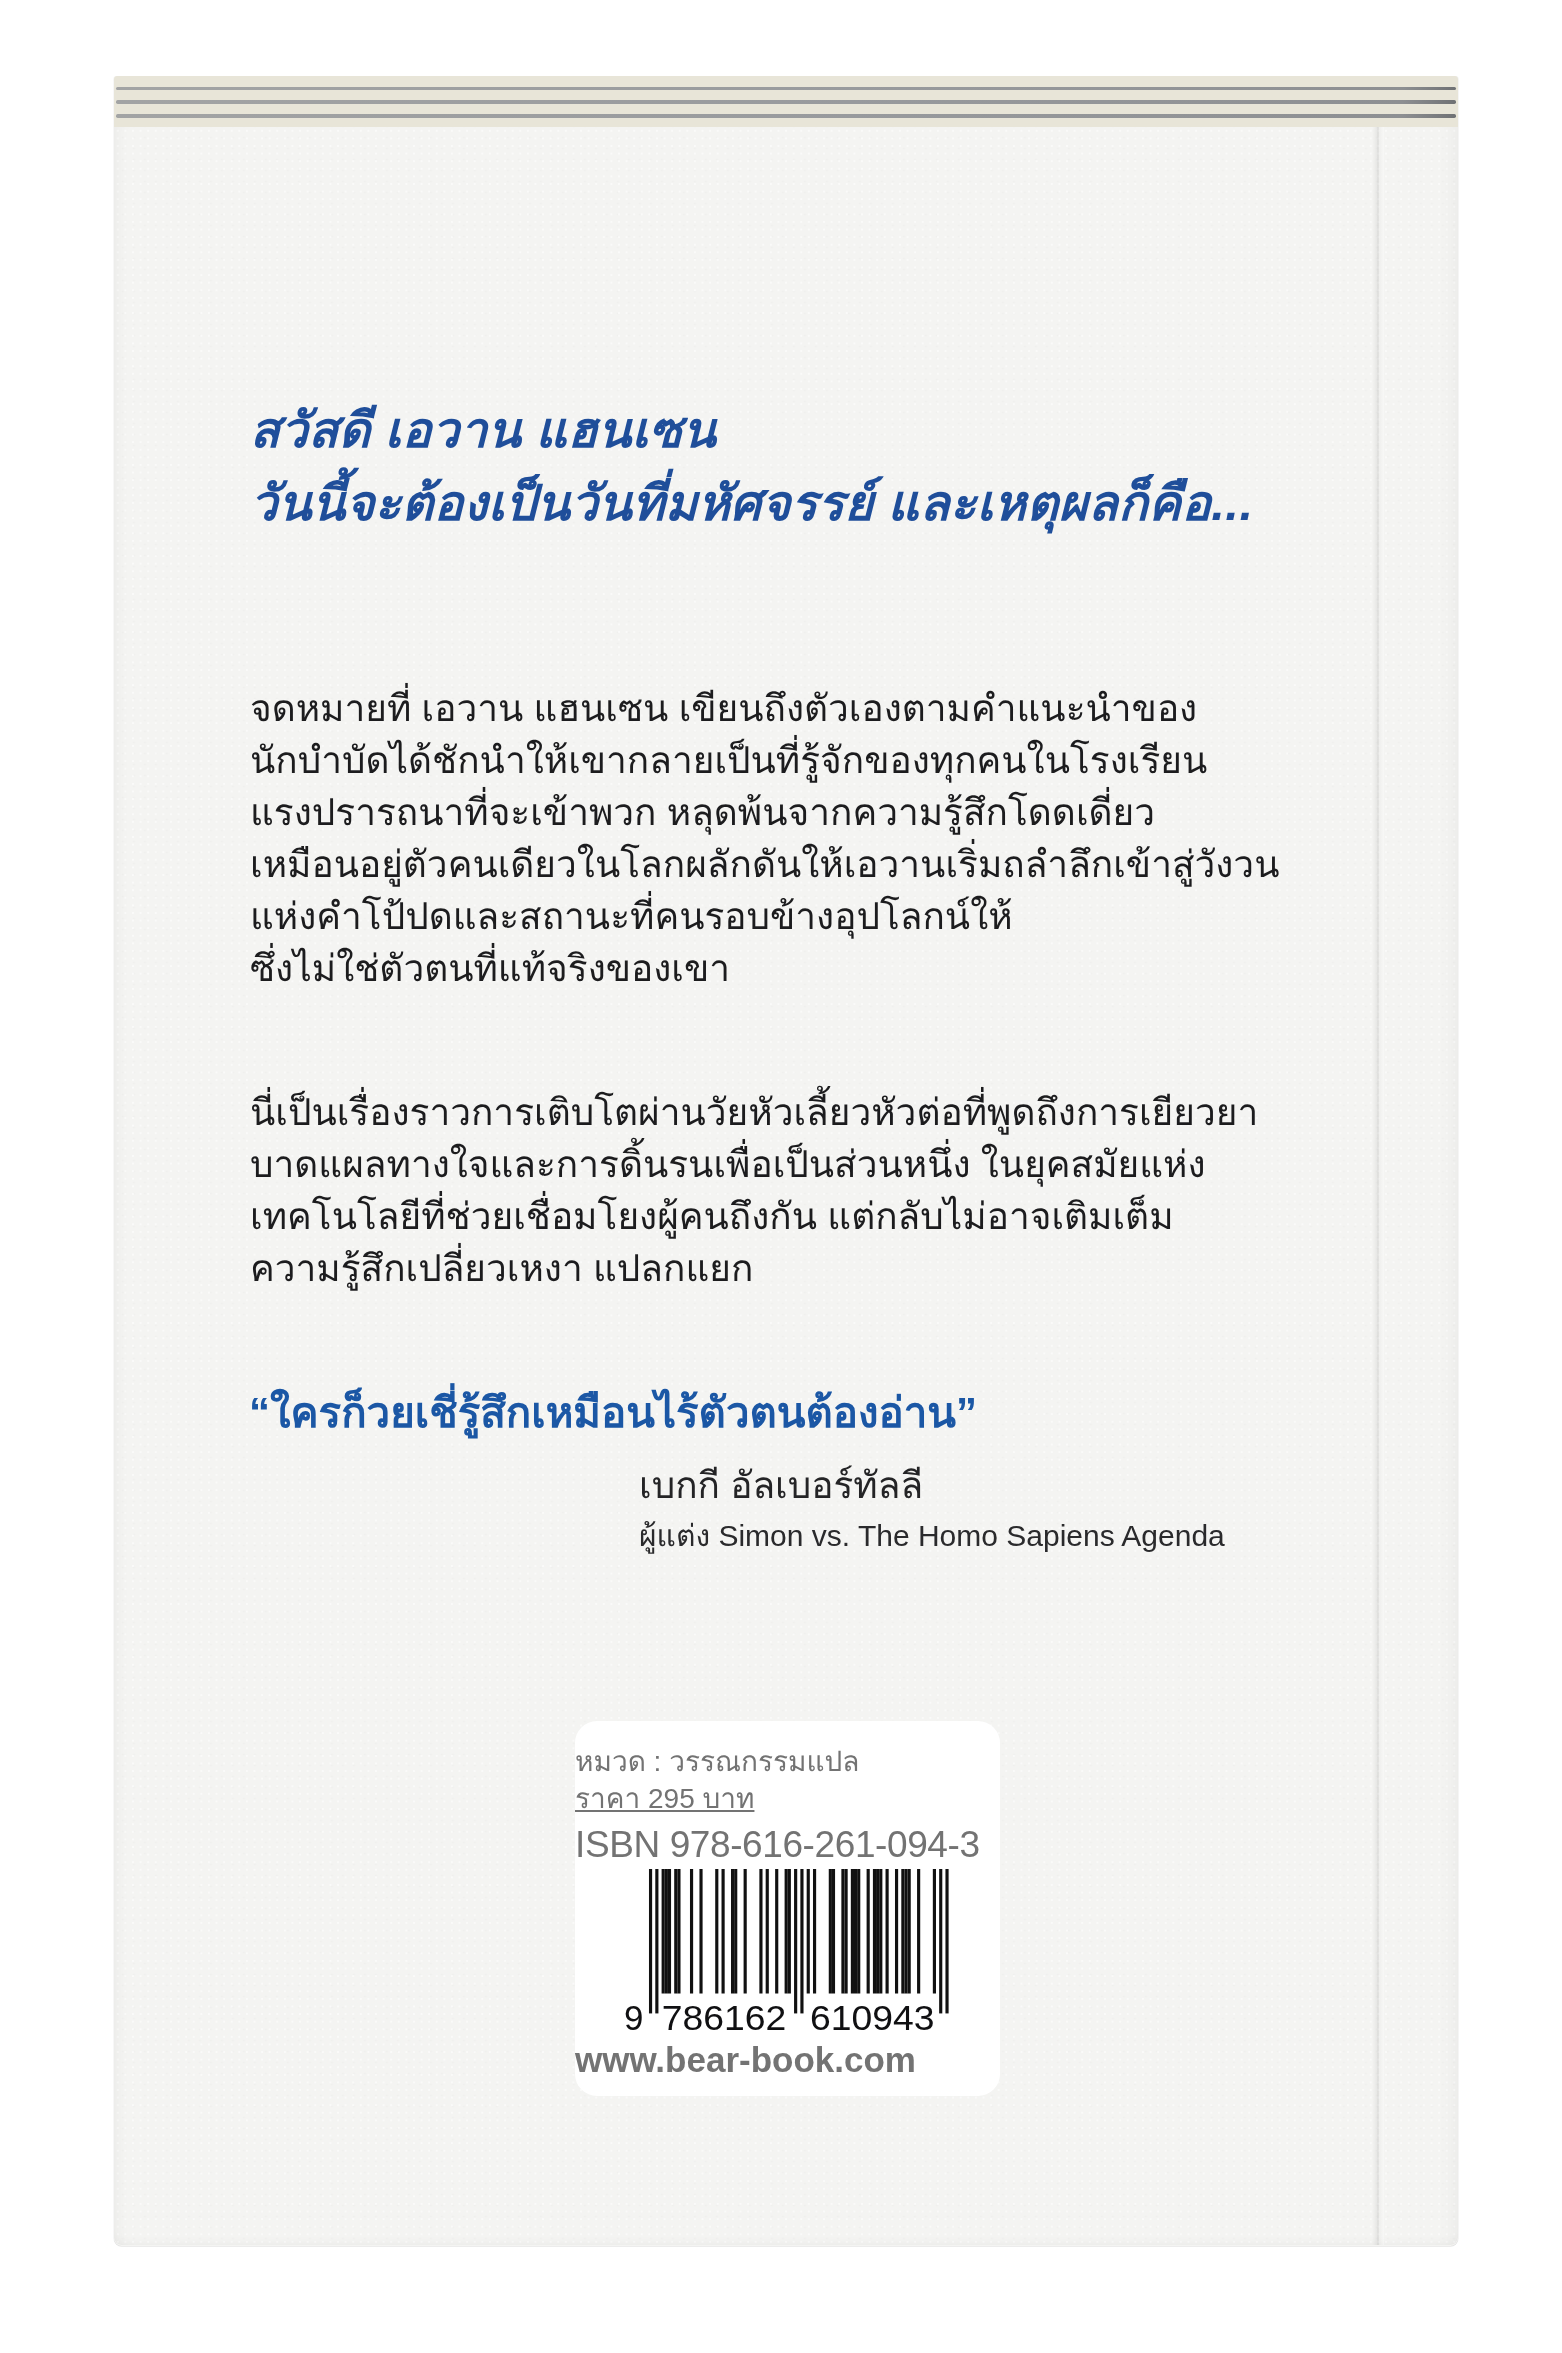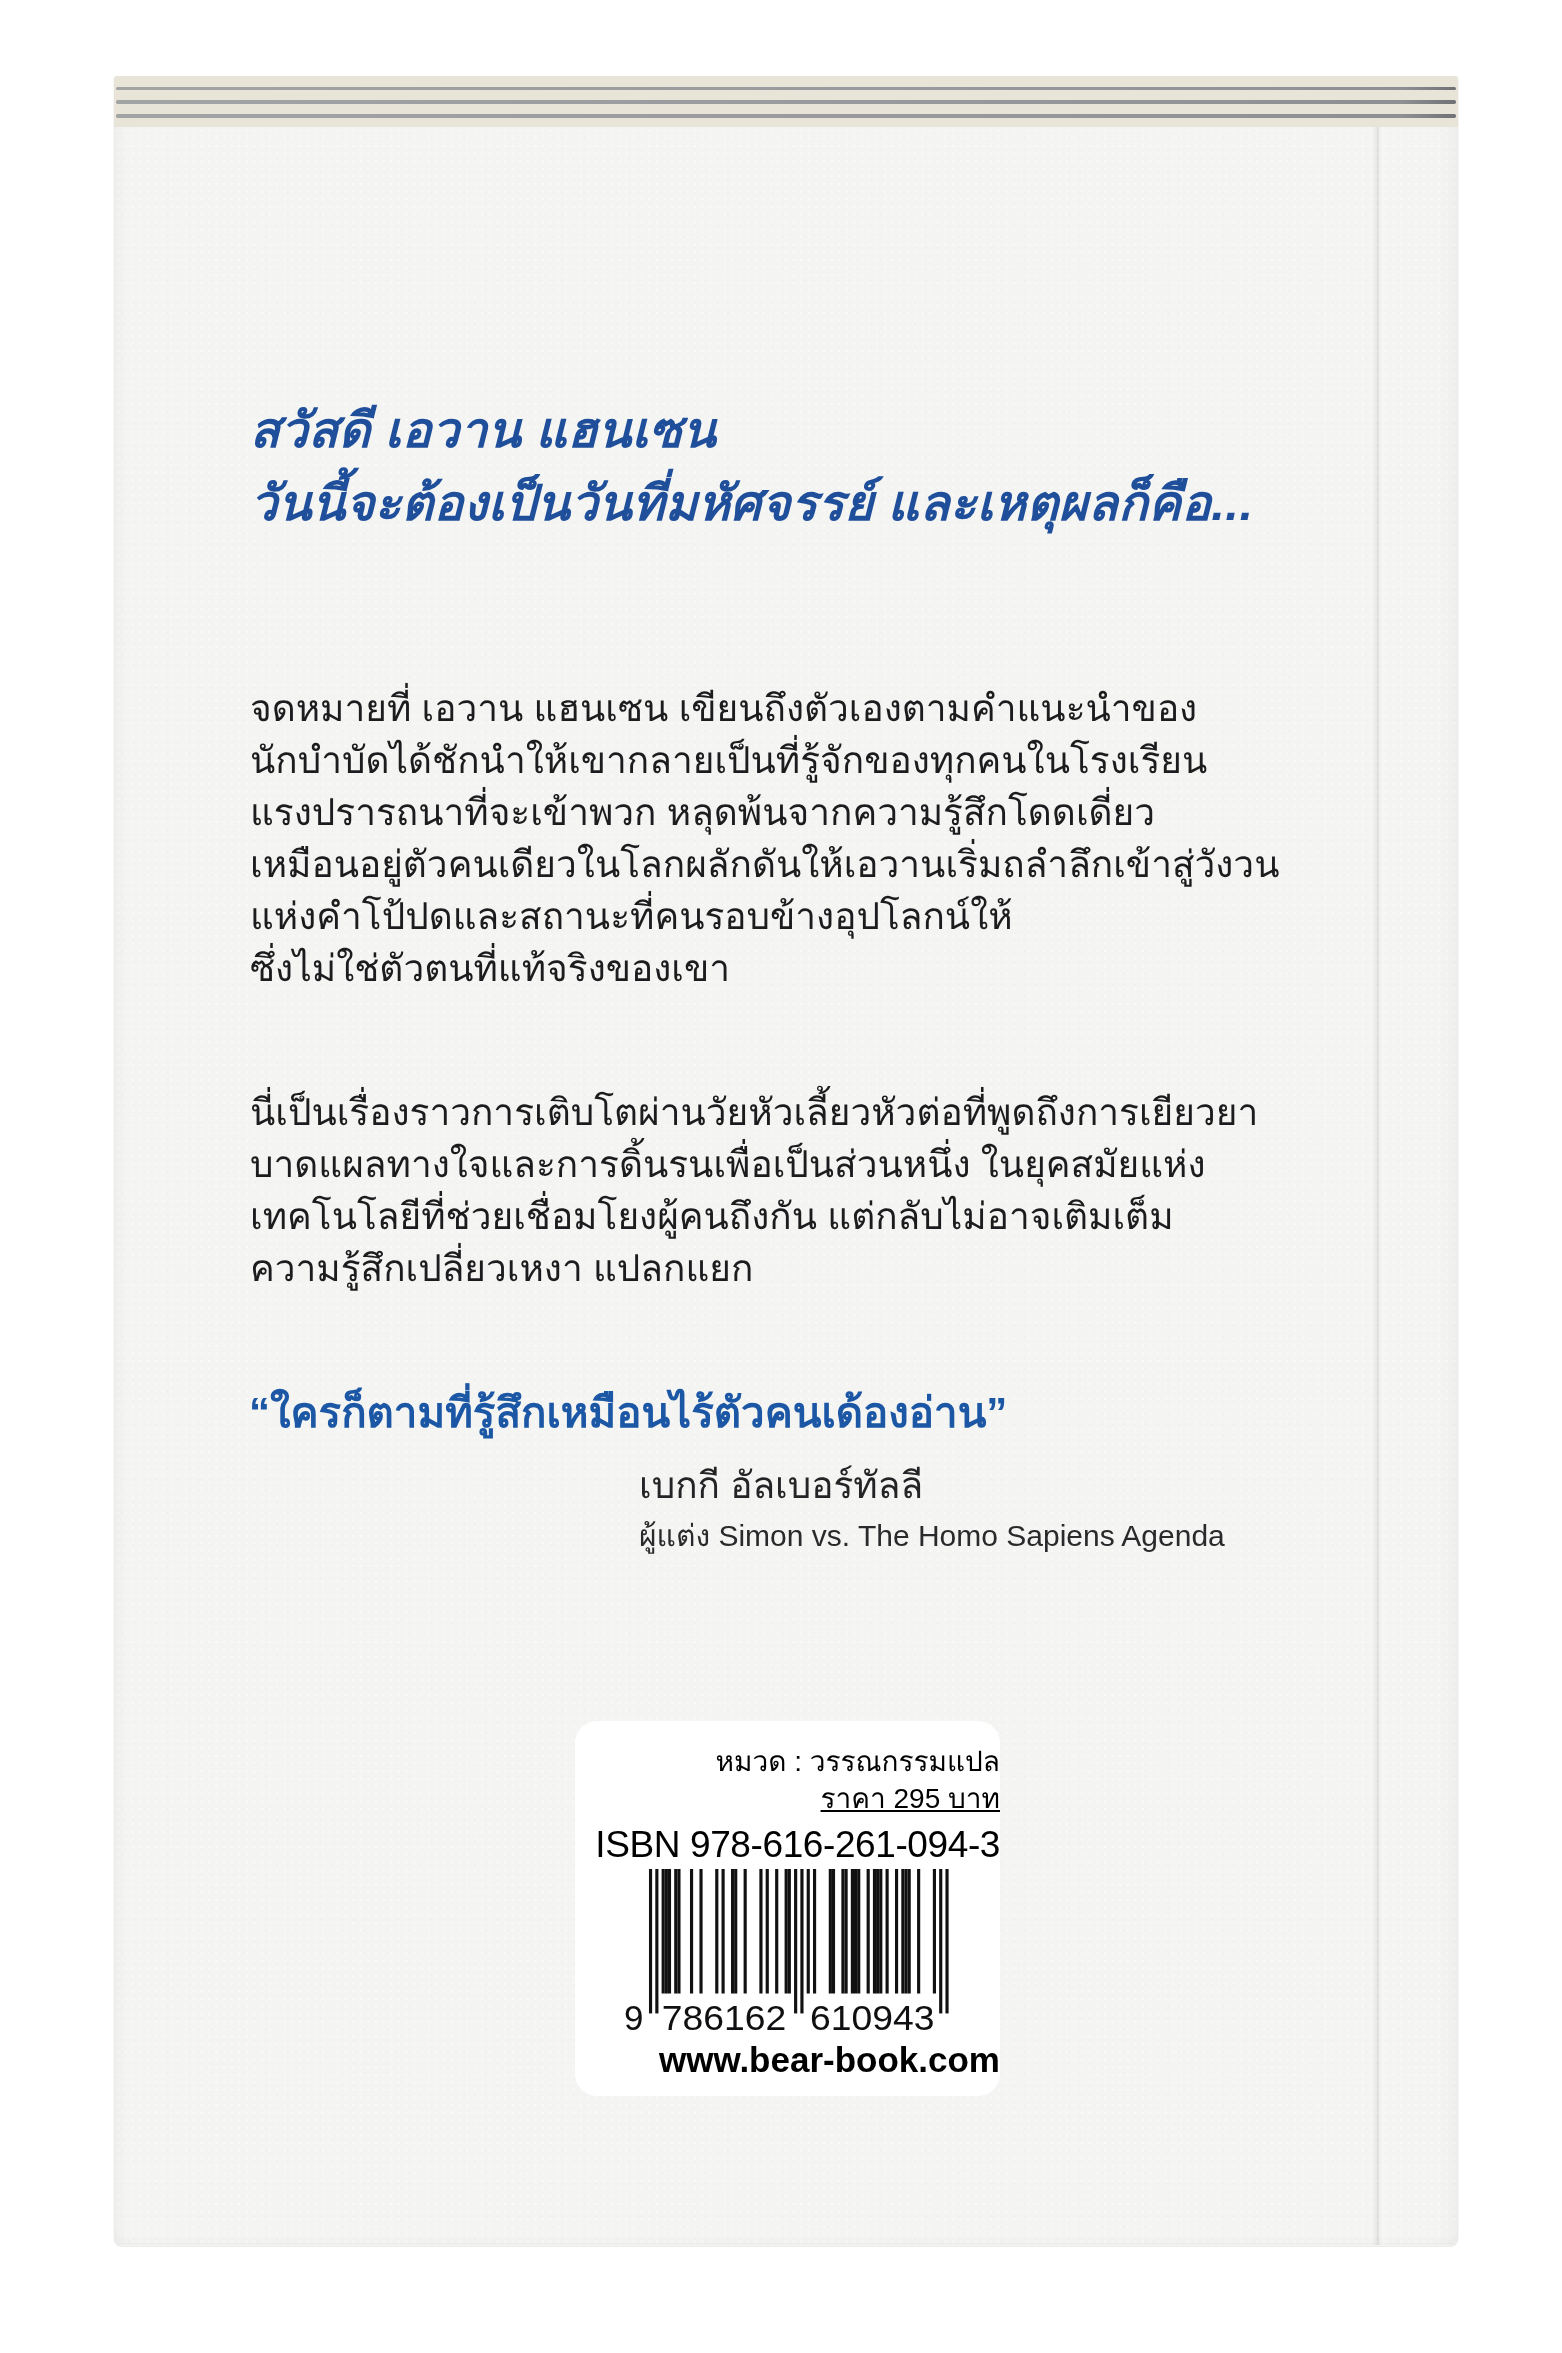--- a/index.html
+++ b/index.html
@@ -83,23 +83,23 @@
   }
   .attr-title{
     position:absolute;left:525px;top:1389px;width:673px;
     color:#2a2a2c;font-size:30px;line-height:40px;font-weight:400;
   }
 
   .info-box{
     position:absolute;left:461px;top:1594px;width:425px;height:375px;
     background:var(--box-bg);
     border-radius:22px;
-    text-align:right;
+    text-align:left;
     padding-top:22px;
-    color:#000000;
+    color:#737373;
   }
   .info-box .cat{font-size:28px;line-height:37px;font-weight:500;}
   .info-box .price{font-size:28px;line-height:37px;font-weight:500;text-decoration:underline;}
   .info-box .isbn{font-size:37px;line-height:45px;font-weight:500;letter-spacing:-0.4px;margin-top:5px;}
   .barcode{display:block;margin:1.7px auto 0 auto;width:338px;height:166px;}
   .barcode rect{fill:var(--barcode-black);}
   .barcode text{fill:#101012;font-family:"Liberation Sans","DejaVu Sans",sans-serif;font-size:42px;}
   .info-box .site{font-size:35px;line-height:42px;font-weight:700;margin-top:4px;}
 </style>
 </head>
@@ -127,21 +127,21 @@
 เทคโนโลยีที่ช่วยเชื่อมโยงผู้คนถึงกัน แต่กลับไม่อาจเติมเต็ม
 ความรู้สึกเปลี่ยวเหงา แปลกแยก</div>
 
       <div class="para p1">จดหมายที่ เอวาน แฮนเซน เขียนถึงตัวเองตามคำแนะนำของ
 นักบำบัดได้ชักนำให้เขากลายเป็นที่รู้จักของทุกคนในโรงเรียน
 แรงปรารถนาที่จะเข้าพวก หลุดพ้นจากความรู้สึกโดดเดี่ยว
 เหมือนอยู่ตัวคนเดียวในโลกผลักดันให้เอวานเริ่มถลำลึกเข้าสู่วังวน
 แห่งคำโป้ปดและสถานะที่คนรอบข้างอุปโลกน์ให้
 ซึ่งไม่ใช่ตัวตนที่แท้จริงของเขา</div>
 
-      <div class="quote">“ใครก็ตามที่รู้สึกเหมือนไร้ตัวคนเด้องอ่าน”</div>
+      <div class="quote">“ใครก็วยเชี่รู้สึกเหมือนไร้ตัวตนต้องอ่าน”</div>
 
       <div class="attr-name">เบกกี อัลเบอร์ทัลลี</div>
       <div class="attr-title">ผู้แต่ง Simon vs. The Homo Sapiens Agenda</div>
 
       <div class="info-box">
         <div class="cat">หมวด : วรรณกรรมแปล</div>
         <div class="price">ราคา 295 บาท</div>
         <div class="isbn">ISBN 978-616-261-094-3</div>
         <svg class="barcode" id="barcode" viewBox="0 0 403 200" preserveAspectRatio="xMidYMid meet">
             <rect x="34.0" y="0" width="3.8" height="174"></rect>

